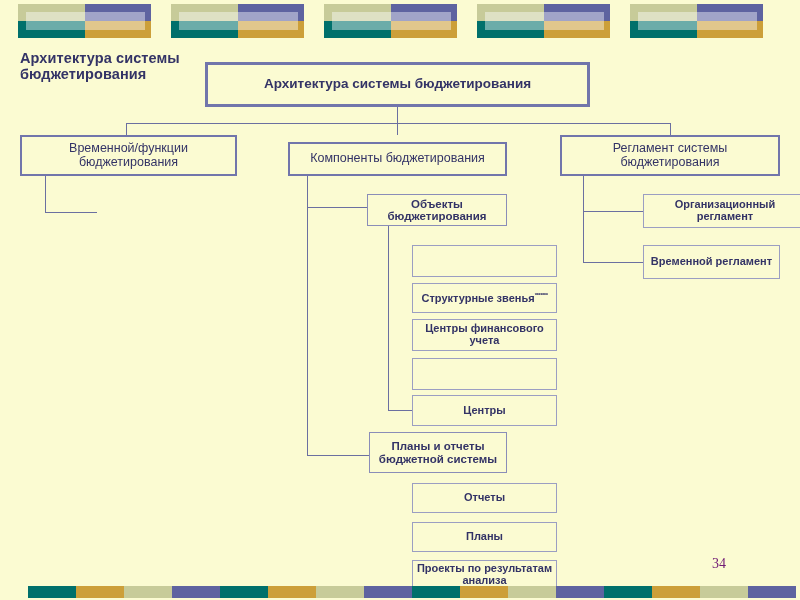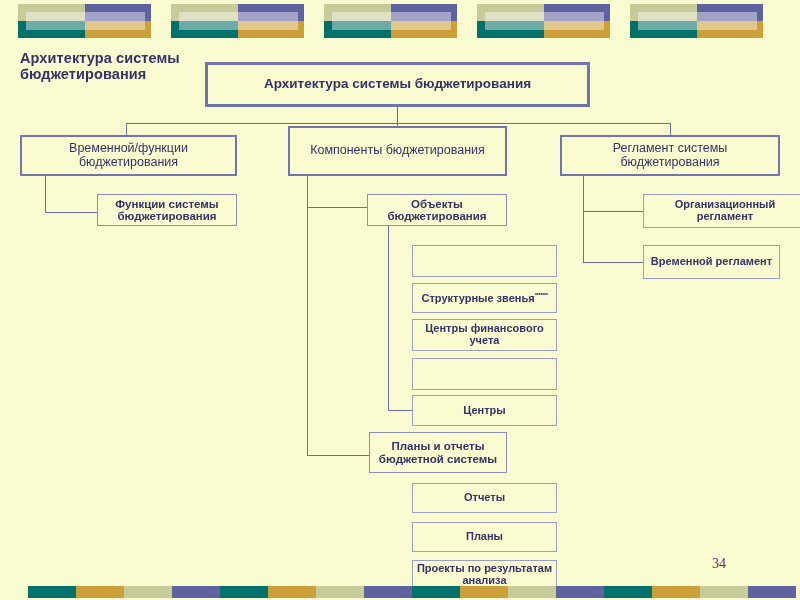--- a/index.html
+++ b/index.html
@@ -204,31 +204,28 @@
   <div class="line h" style="left:583px; top:262px; width:60px;"></div>
 
   <div class="box lvl0" style="left:205px; top:62px; width:385px; height:45px;">
     <span>Архитектура системы бюджетирования</span>
   </div>
 
   <div class="box lvl1" style="left:20px; top:135px; width:217px; height:41px;">
     <span>Временной/функции бюджетирования</span>
   </div>
 
-  <div class="box lvl1" style="left:288px; top:126px; width:219px; height:50px;text-align:center;">
+  <div class="box lvl1" style="left:288px; top:142px; width:219px; height:34px;text-align:center;">
     <span>Компоненты бюджетирования</span>
   </div>
 
   <div class="box lvl1" style="left:560px; top:135px; width:220px; height:41px;">
     <span>Регламент системы бюджетирования</span>
   </div>
 
-  <div class="box lvl2" style="left:97px; top:194px; width:140px; height:32px;">
-    <span>Функции системы бюджетирования</span>
-  </div>
 
   <div class="box lvl2" style="left:367px; top:194px; width:140px; height:32px;">
     <span>Объекты бюджетирования</span>
   </div>
 
   <div class="box lvl3 empty" style="left:412px; top:245px; width:145px; height:32px;">
     <span></span>
   </div>
 
   <div class="box lvl3" style="left:412px; top:283px; width:145px; height:30px;">

